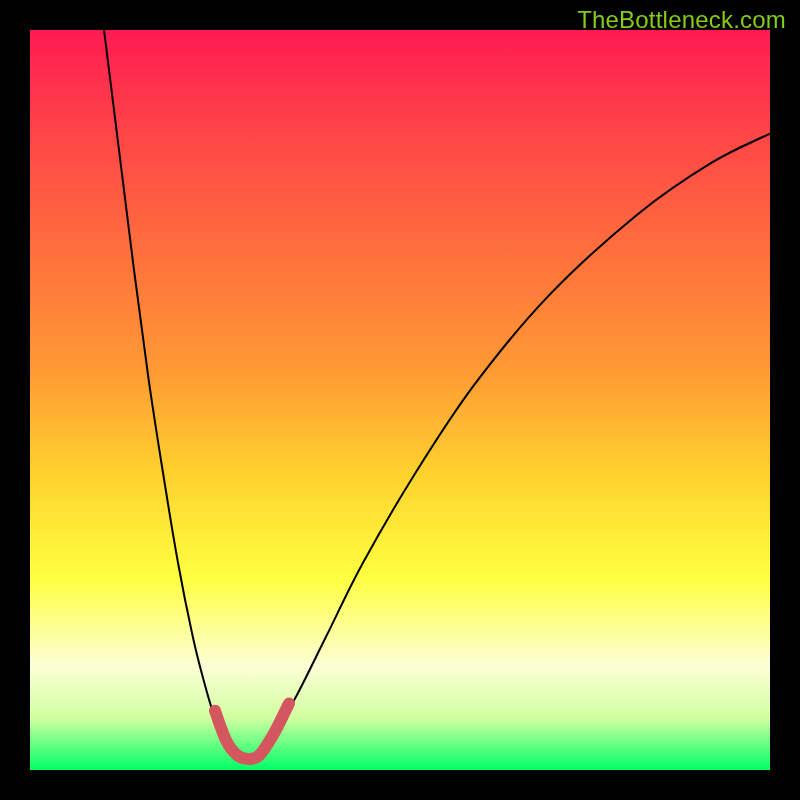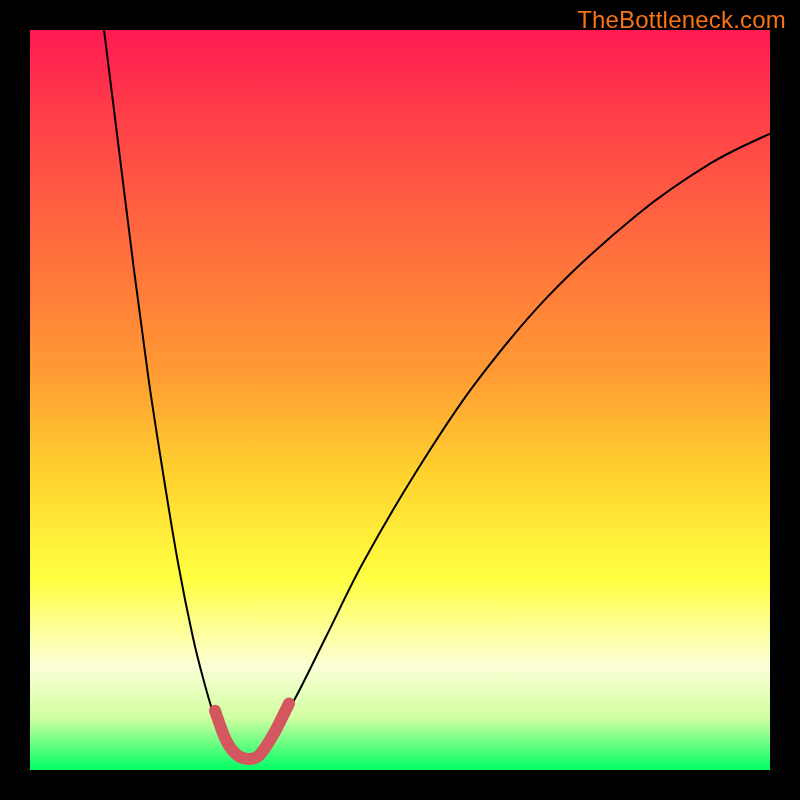--- a/index.html
+++ b/index.html
@@ -3,21 +3,21 @@
 <meta charset="utf-8">
 <style>
   * { margin: 0; padding: 0; box-sizing: border-box; }
   html, body { width: 800px; height: 800px; background: #000; overflow: hidden; }
   .stage { position: relative; width: 800px; height: 800px; background: #000; }
   .watermark {
     position: absolute;
     top: 6px; right: 14px;
     font-family: Arial, Helvetica, sans-serif;
     font-size: 24px;
-    color: #f97316;
+    color: #84cc16;
     letter-spacing: 0.2px;
     z-index: 5;
   }
   .plot {
     position: absolute;
     left: 30px; top: 30px;
     width: 740px; height: 740px;
     background: linear-gradient(to bottom,
       #ff1a52 0%,
       #ff3a4a 10%,

